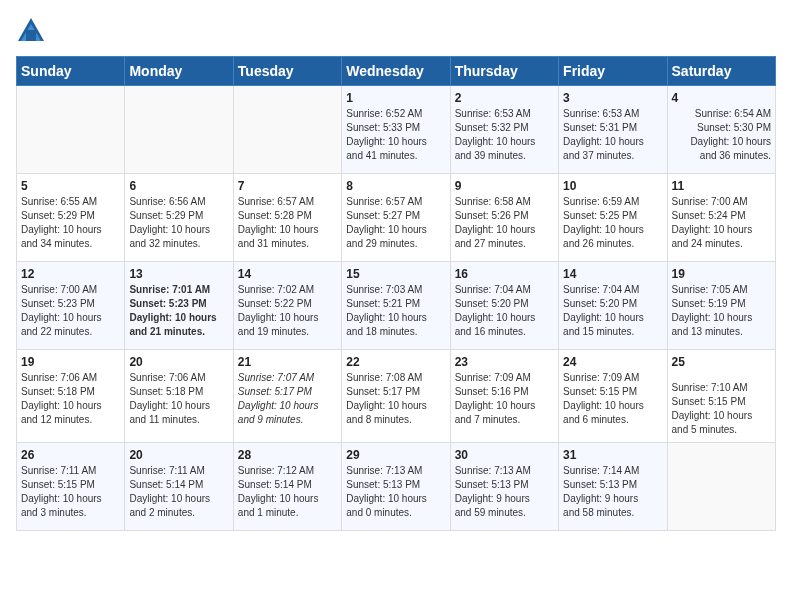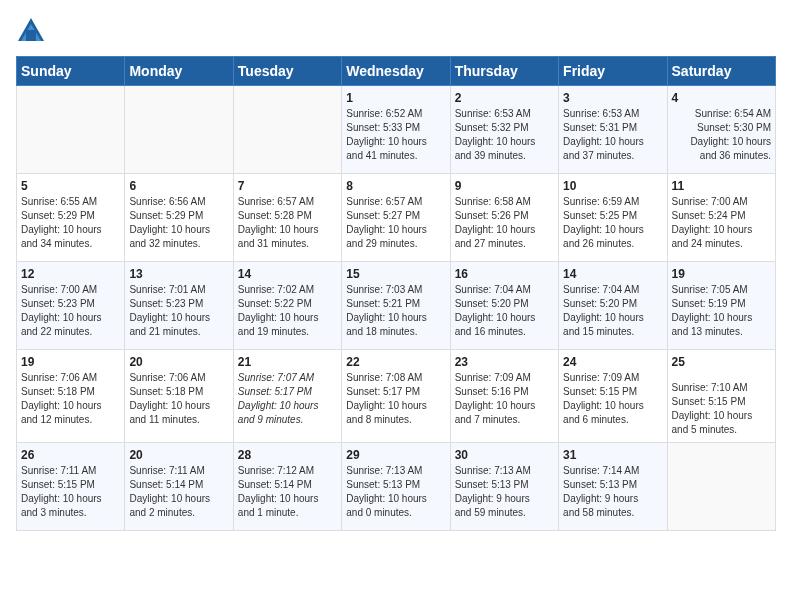--- a/index.html
+++ b/index.html
@@ -221,21 +221,21 @@
       <tr>
         <td>
           <span class="day-number">12</span>
           <div class="cell-content" style="white-space: pre-line;">Sunrise: 7:00 AM
 Sunset: 5:23 PM
 Daylight: 10 hours
 and 22 minutes.</div>
         </td>
         <td>
           <span class="day-number">13</span>
-          <div class="cell-content" style="white-space: pre-line;">Sunrise: 7:01 AM
+          <div class="cell-content" style="white-space: pre-line; font-weight: bold;">Sunrise: 7:01 AM
 Sunset: 5:23 PM
 Daylight: 10 hours
 and 21 minutes.</div>
         </td>
         <td>
           <span class="day-number">14</span>
           <div class="cell-content" style="white-space: pre-line;">Sunrise: 7:02 AM
 Sunset: 5:22 PM
 Daylight: 10 hours
 and 19 minutes.</div>

